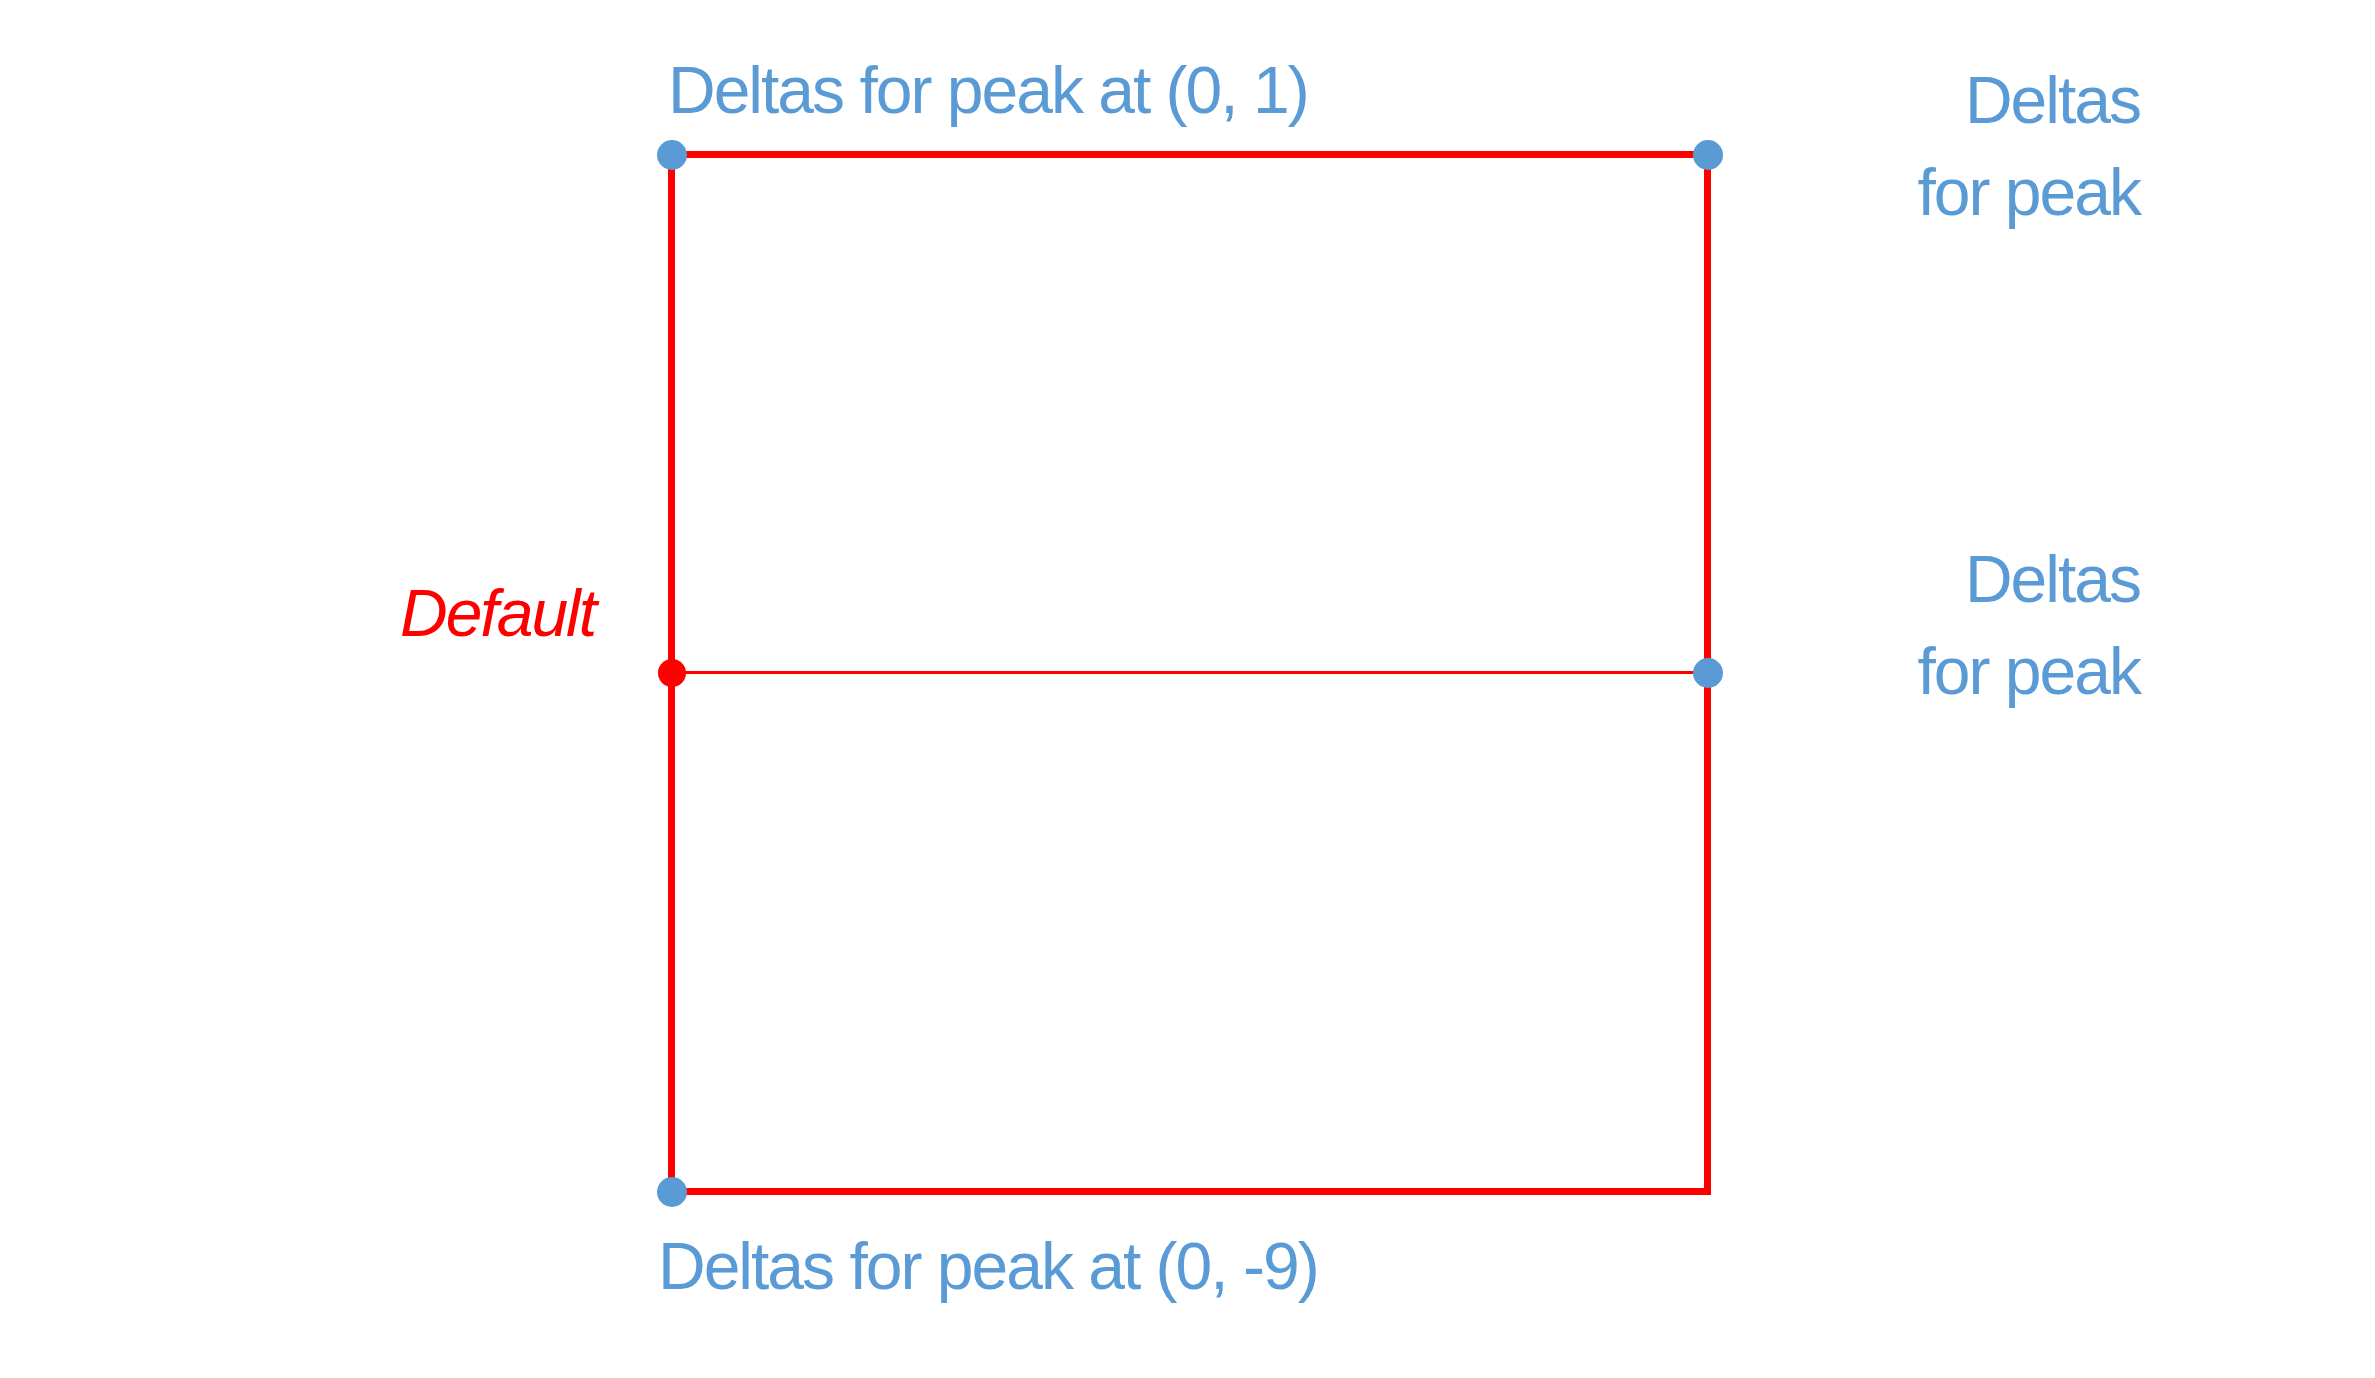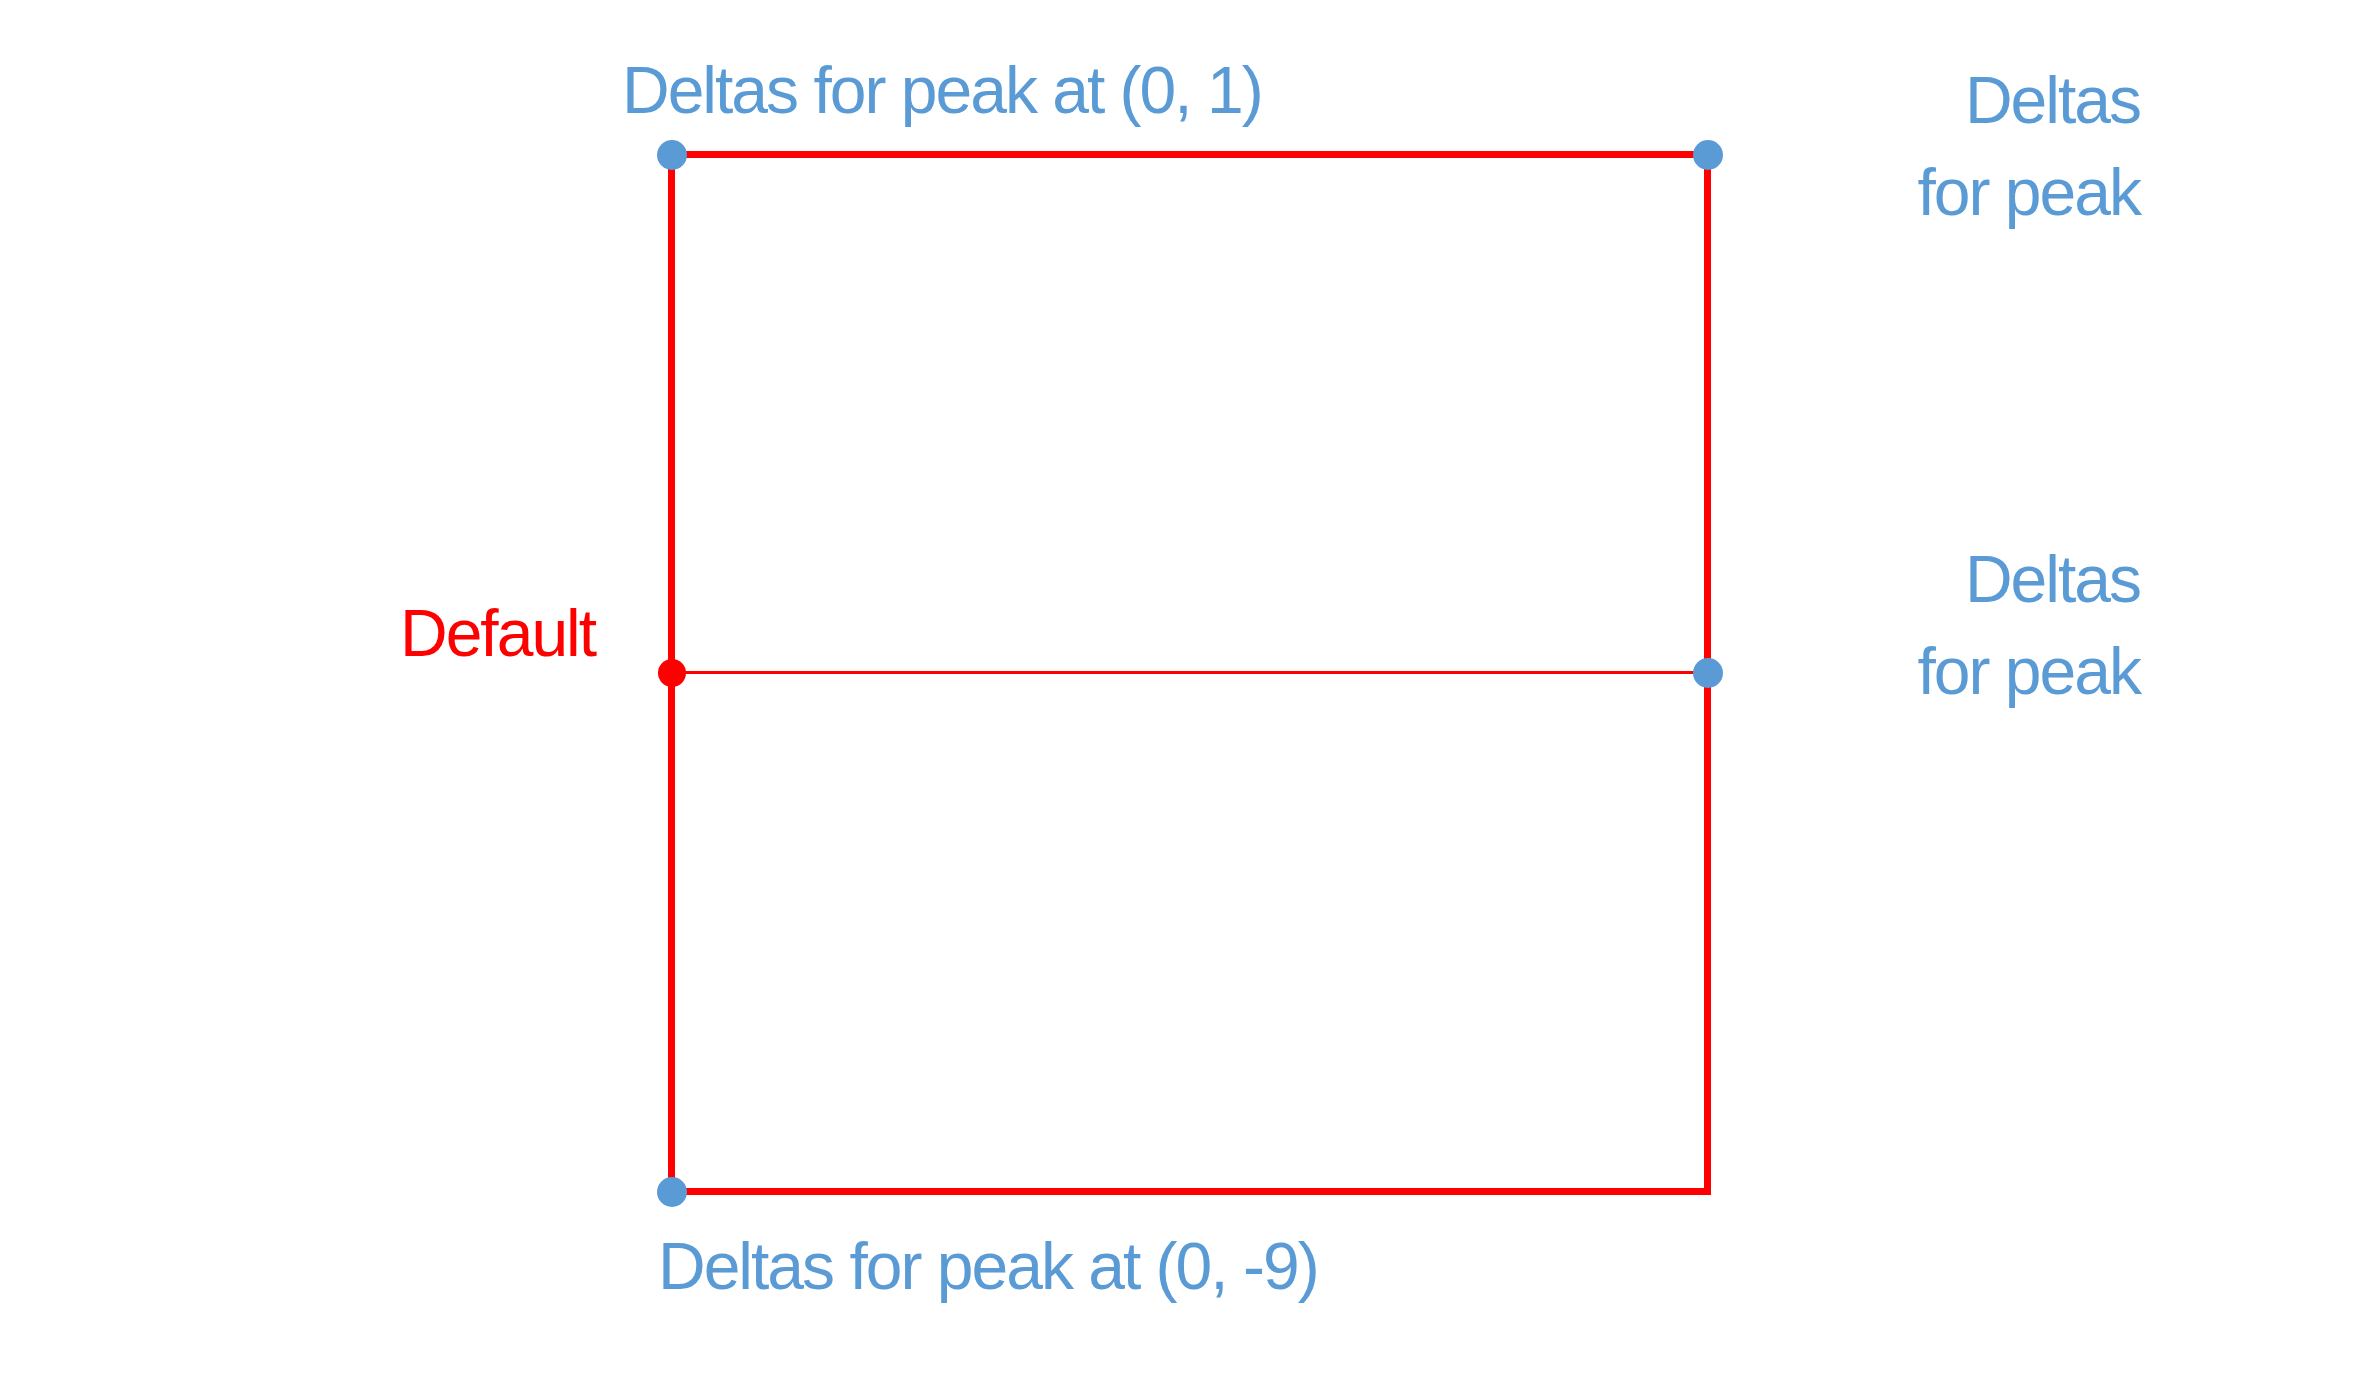--- a/index.html
+++ b/index.html
@@ -62,24 +62,24 @@
   .label {
     position: absolute;
     font-size: 66px;
     line-height: 92px;
     letter-spacing: -2px;
     color: var(--blue);
     white-space: nowrap;
   }
   .label.red-text { color: var(--red); }
   .label.centered { text-align: right; width: 500px; white-space: normal; }
-  .label-top { left: 622px; top: 44px; text-align: right; }
+  .label-top { left: 668px; top: 44px; text-align: right; }
   .label-top-right { left: 1640px; top: 54px; }
   .label-mid-right { left: 1640px; top: 533px; }
-  .label-left { left: 400px; top: 587px; }
+  .label-left { left: 400px; top: 567px; font-style: italic; }
   .label-bottom { left: 658px; top: 1220px; }
 </style>
 </head>
 <body>
 
 <div class="canvas">
 
   <div class="square"></div>
   <div class="midline"></div>
 

